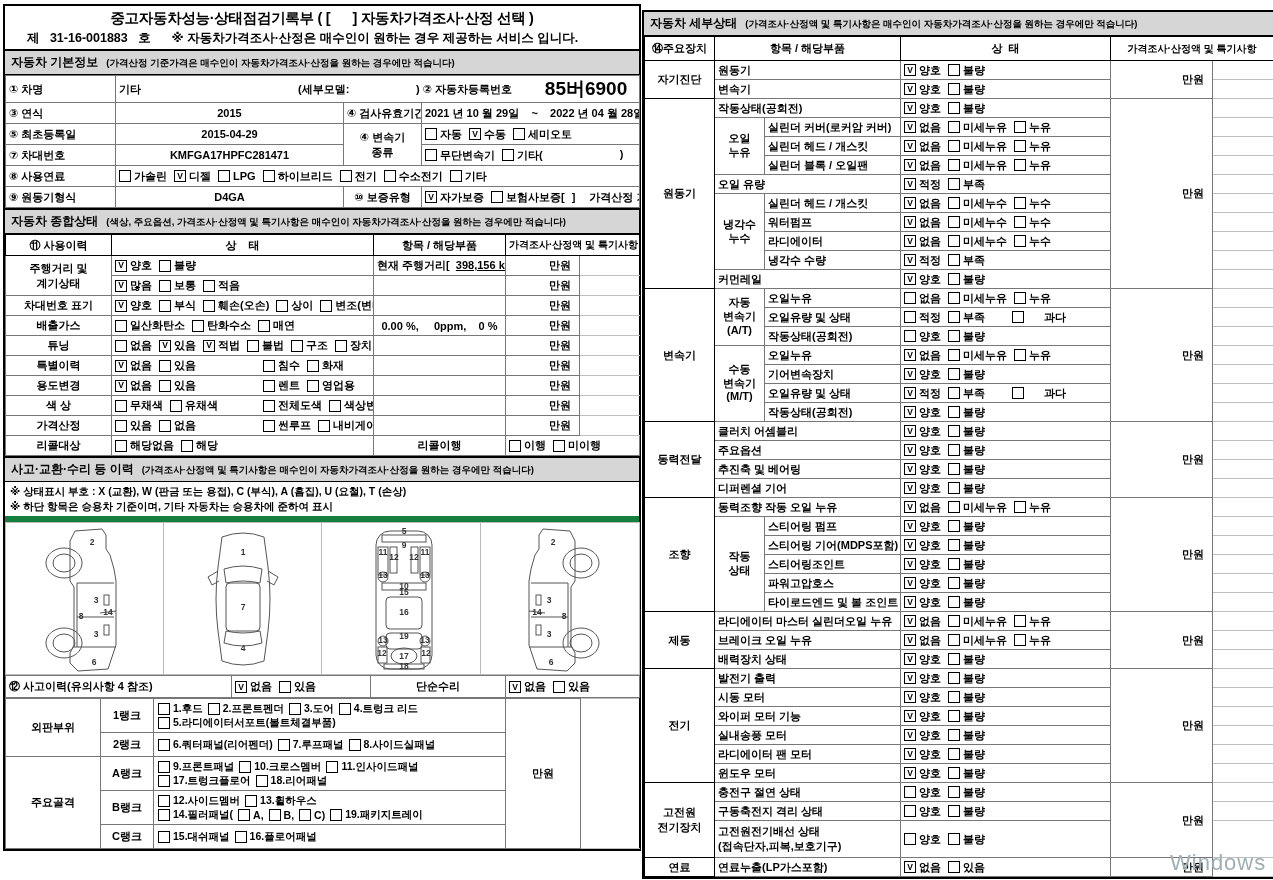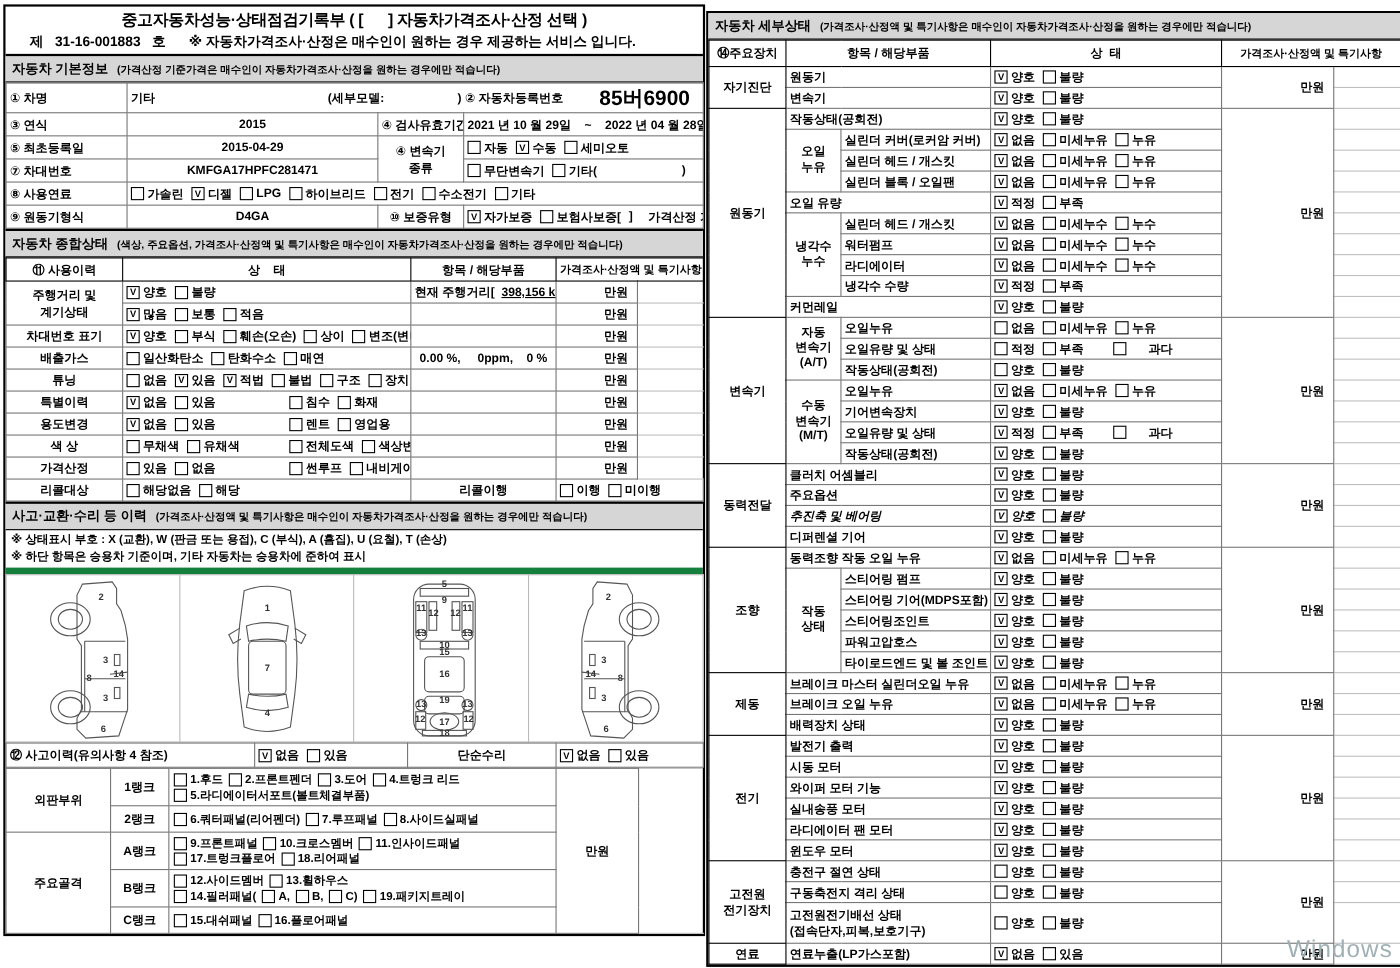--- a/index.html
+++ b/index.html
@@ -930,21 +930,21 @@
           <td colspan="2">주요옵션</td>
           <td><span class="cbg">
               <span class="cb on">V</span>
               <span class="cbl">양호</span>
             </span><span class="cbg">
               <span class="cb"></span>
               <span class="cbl">불량</span>
             </span></td>
           <td class="extra-cell"></td>
         </tr>
-        <tr style="height: 19px; font-style: italic;">
+        <tr style="height: 19px;">
           <td colspan="2">추진축 및 베어링</td>
           <td><span class="cbg">
               <span class="cb on">V</span>
               <span class="cbl">양호</span>
             </span><span class="cbg">
               <span class="cb"></span>
               <span class="cbl">불량</span>
             </span></td>
           <td class="extra-cell"></td>
         </tr>
@@ -1027,21 +1027,21 @@
               <span class="cb on">V</span>
               <span class="cbl">양호</span>
             </span><span class="cbg">
               <span class="cb"></span>
               <span class="cbl">불량</span>
             </span></td>
           <td class="extra-cell"></td>
         </tr>
         <tr style="height: 19px;">
           <td class="grp-cell" rowspan="3">제동</td>
-          <td colspan="2">브레이크 마스터 실린더오일 누유</td>
+          <td colspan="2">라디에이터 마스터 실린더오일 누유</td>
           <td><span class="cbg">
               <span class="cb on">V</span>
               <span class="cbl">없음</span>
             </span><span class="cbg">
               <span class="cb"></span>
               <span class="cbl">미세누유</span>
             </span><span class="cbg">
               <span class="cb"></span>
               <span class="cbl">누유</span>
             </span></td>

